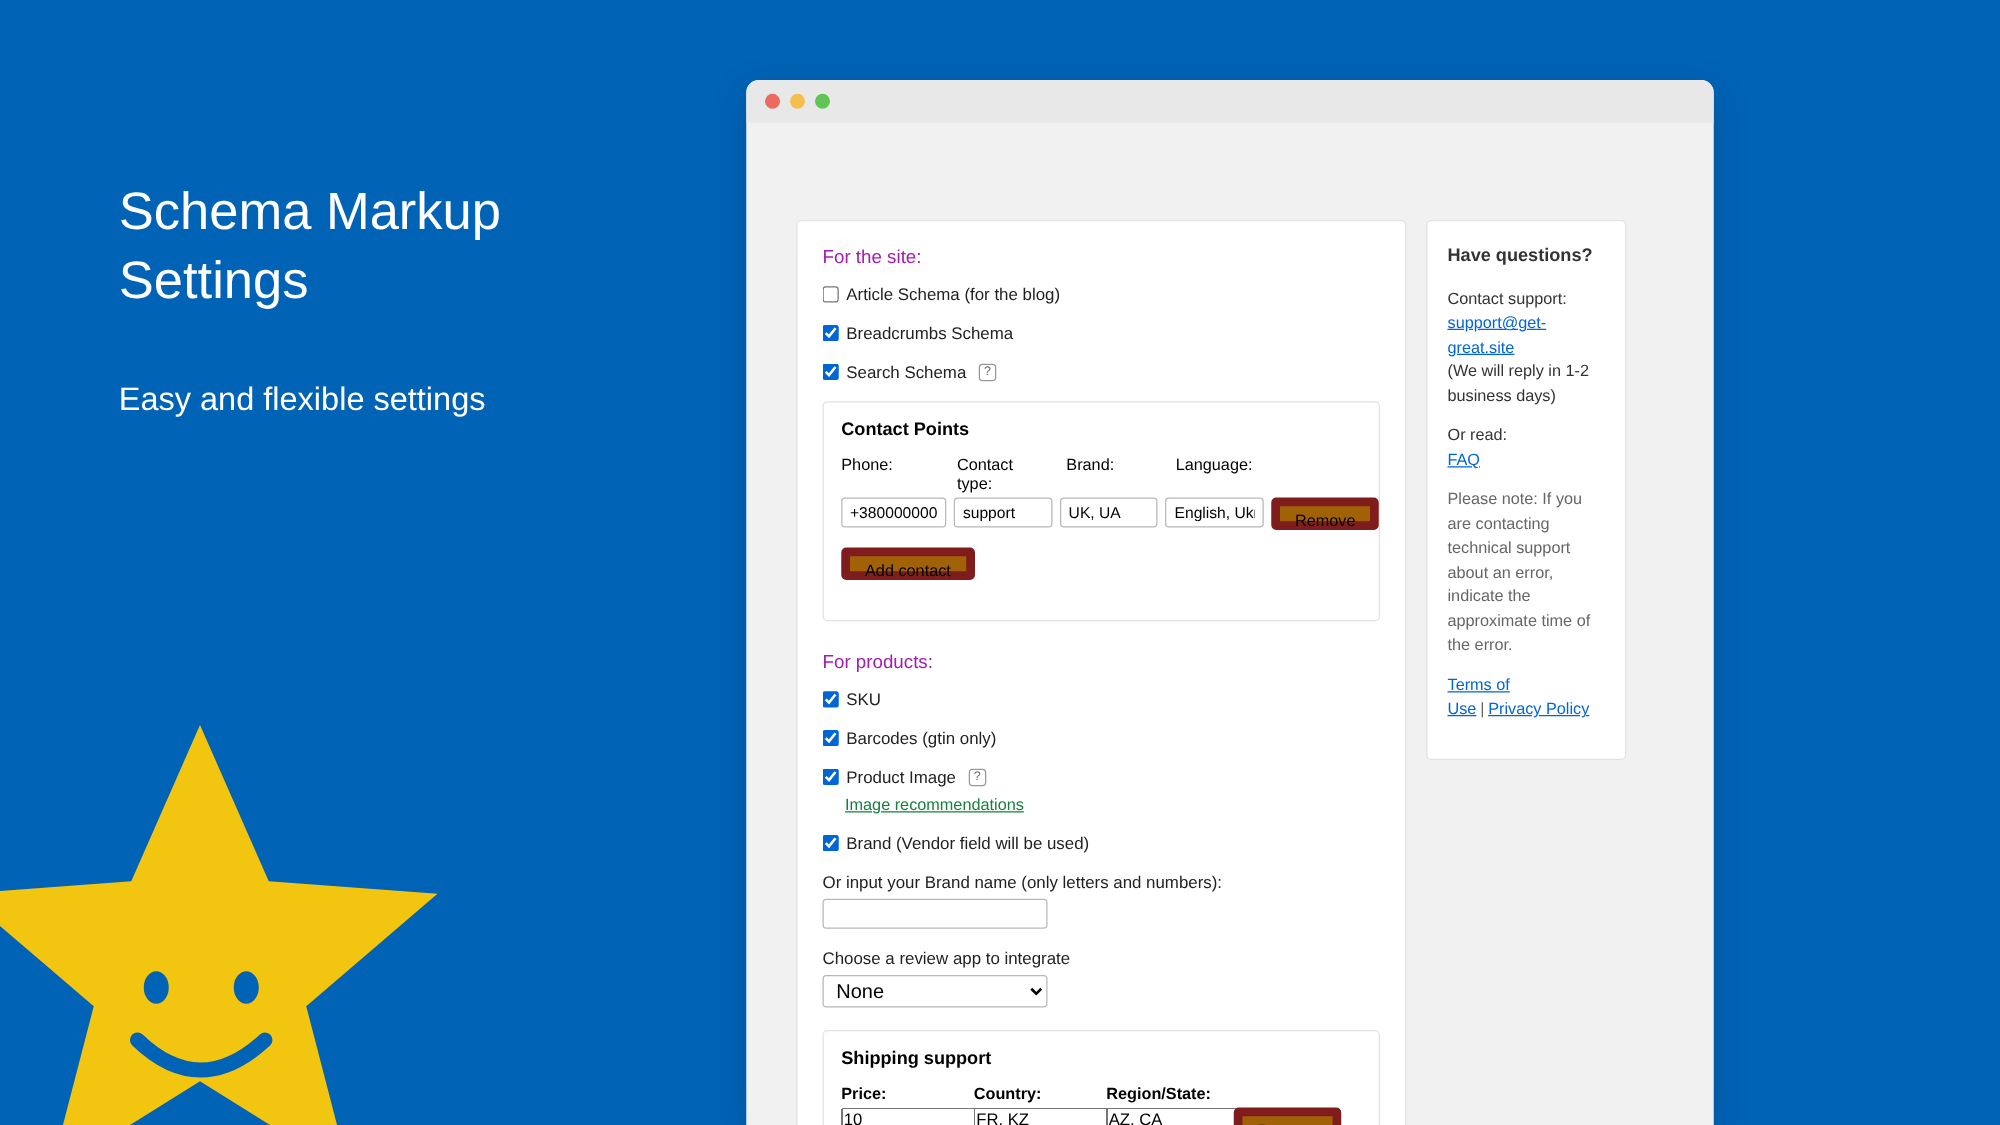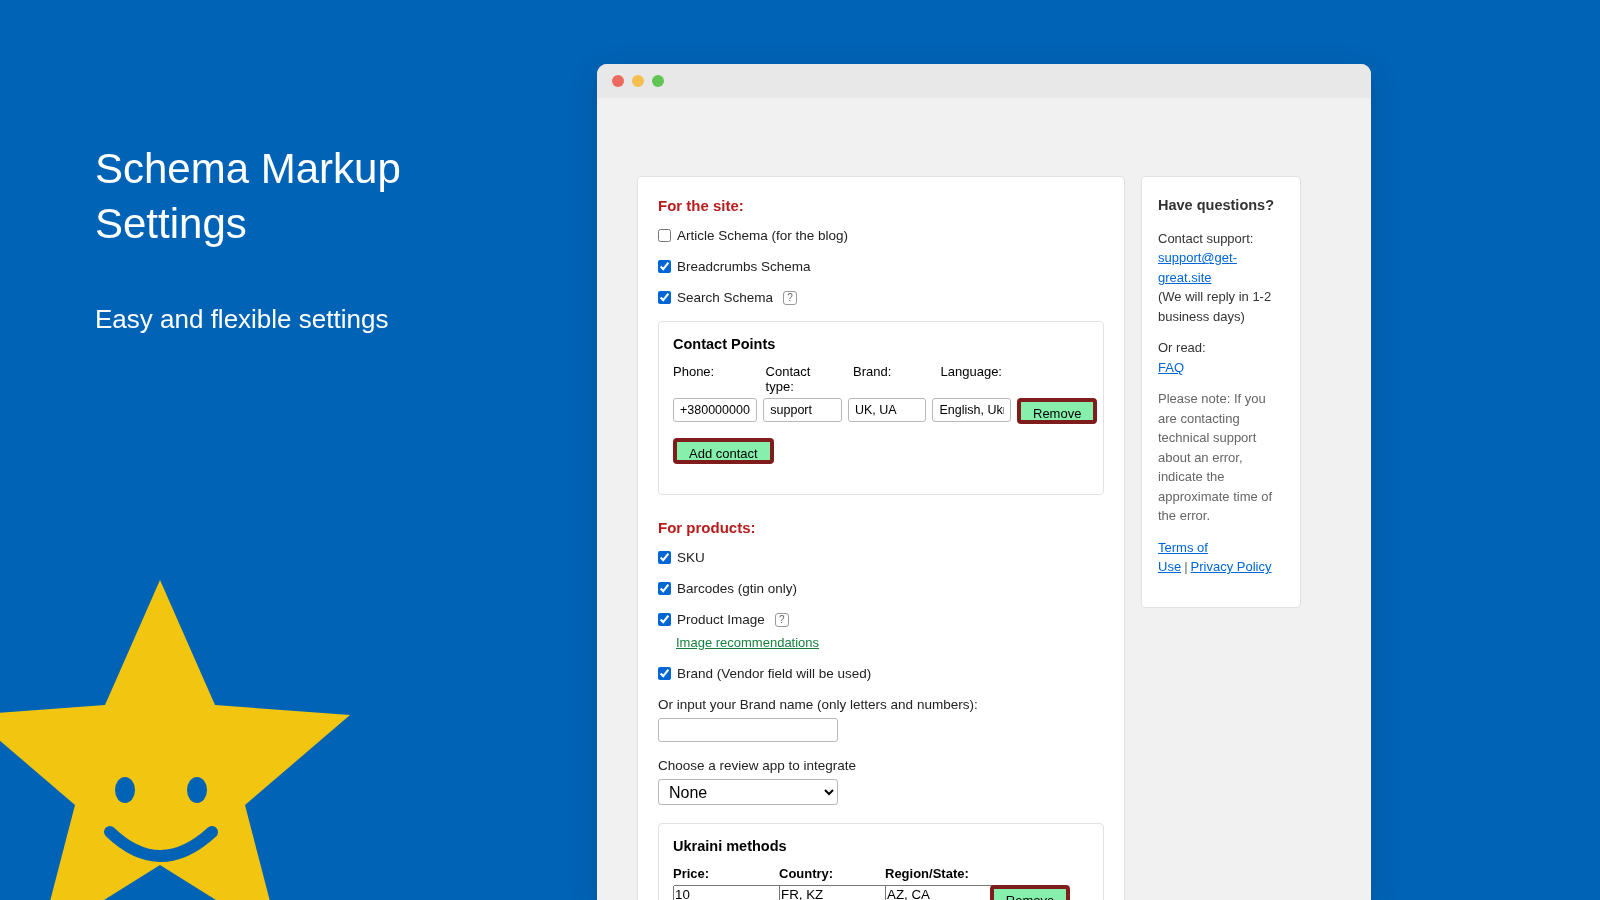--- a/index.html
+++ b/index.html
@@ -12,33 +12,33 @@
 .titlebar{height:34px;background:#e8e8e8;display:flex;align-items:center;padding-left:15px;gap:8px}
 .dot{width:12px;height:12px;border-radius:50%}
 .dot.r{background:#ec6a5e}.dot.y{background:#f4bf4f}.dot.g{background:#61c554}
 .window-body{display:flex;gap:16px;padding:78px 70px 0 40px;height:calc(100% - 34px);align-items:flex-start}
 .main-panel{background:#fff;border:1px solid #e2e2e2;border-radius:4px;width:488px;padding:20px 20px 40px}
 .side-panel{background:#fff;border:1px solid #e2e2e2;border-radius:4px;width:247px;padding:18px 16px;font-size:13px;color:#333;line-height:1.5}
 .side-panel h4{font-size:14.5px;font-weight:700;margin-bottom:12px}
 .side-panel p{margin-bottom:12px}
 .side-panel a{color:#0066d6;text-decoration:underline}
 .sep{color:#666;margin:0 3px}
-.sec-h{font-size:15px;font-weight:700;color:#b91c1c;margin-bottom:14px}
+.sec-h{font-size:15px;font-weight:400;color:#a21caf;margin-bottom:14px}
 .check-row{font-size:13.5px;color:#222;margin-bottom:16px;display:flex;align-items:center;gap:6px}
 .check-row input[type=checkbox]{accent-color:#0066d6;width:13px;height:13px;margin:0}
 .help{display:inline-flex;align-items:center;justify-content:center;width:14px;height:14px;border:1px solid #999;border-radius:3px;color:#666;font-size:10px;margin-left:4px}
 .link{color:#15803d;text-decoration:underline;font-size:13px;display:inline-block;margin:-10px 0 16px 18px}
 .sub-box{border:1px solid #e2e2e2;border-radius:4px;padding:14px 14px 30px;margin-bottom:20px}
 .sub-box h5{font-size:14.5px;font-weight:700;margin-bottom:12px}
 .tbl{width:100%;font-size:13px}
 .tbl .hdr{display:flex;gap:18px;font-weight:400;margin-bottom:4px}
 .tbl .row{display:flex;gap:6px;margin-bottom:6px}
 .tbl input{border:1px solid #b8b8b8;border-radius:3px;padding:3px 6px;font-size:12.5px;height:24px;width:100%}
 .col-phone{width:88px}.col-ct{width:82px}.col-area{width:82px}.col-lang{width:82px}.col-btn{width:72px}
-.btn{background:#86efac;border:4px solid #7f1d1d;border-radius:4px;padding:4px 12px;font-size:13px;height:26px;cursor:pointer}
+.btn{background:#a16207;border:7px solid #7f1d1d;border-radius:4px;padding:4px 12px;font-size:13px;height:26px;cursor:pointer}
 .plain-label{font-size:13.5px;color:#222;margin-bottom:6px}
 .text-input{border:1px solid #b8b8b8;border-radius:3px;height:24px;width:180px;padding:2px 6px;font-size:13px;margin-bottom:16px}
 .select{border:1px solid #b8b8b8;border-radius:3px;height:26px;width:180px;padding:2px 6px;font-size:16px;margin-bottom:18px;background:#fff}
 .ship .hdr,.ship .row{display:flex;gap:4px}
 .col-price{width:102px}.col-country{width:102px}.col-region{width:102px}.col-rbtn{width:78px;display:flex;justify-content:center}
 .mt{margin-top:24px}
 </style>
 </head>
 <body>
 
@@ -124,21 +124,21 @@
 
       <div class="plain-label">Or input your Brand name (only letters and numbers):</div>
       <input class="text-input" value="" style="">
 
       <div class="plain-label">Choose a review app to integrate</div>
       <select class="select">
         <option>None</option>
       </select>
 
       <div class="sub-box ship">
-        <h5>Ukraini methods</h5>
+        <h5>Shipping support</h5>
         <div class="hdr" style="font-weight:700;font-size:13px;margin-bottom:4px">
           <div class="col-price">Price:</div>
           <div class="col-country">Country:</div>
           <div class="col-region">Region/State:</div>
           <div class="col-rbtn"></div>
         </div>
         <div class="row" style="margin-bottom:6px">
           <div class="col-price"><input value="10" style=""></div>
           <div class="col-country"><input value="FR, KZ" style=""></div>
           <div class="col-region"><input value="AZ, CA" style=""></div>

